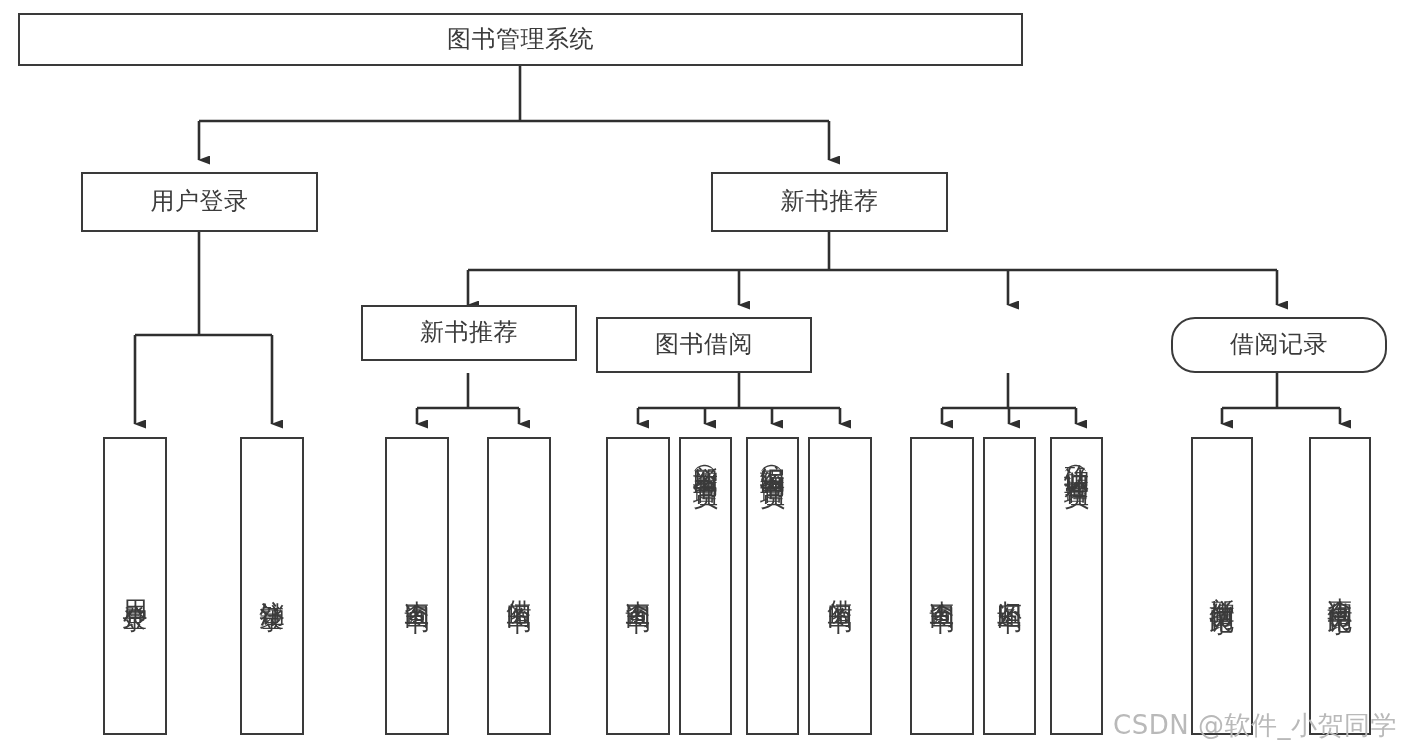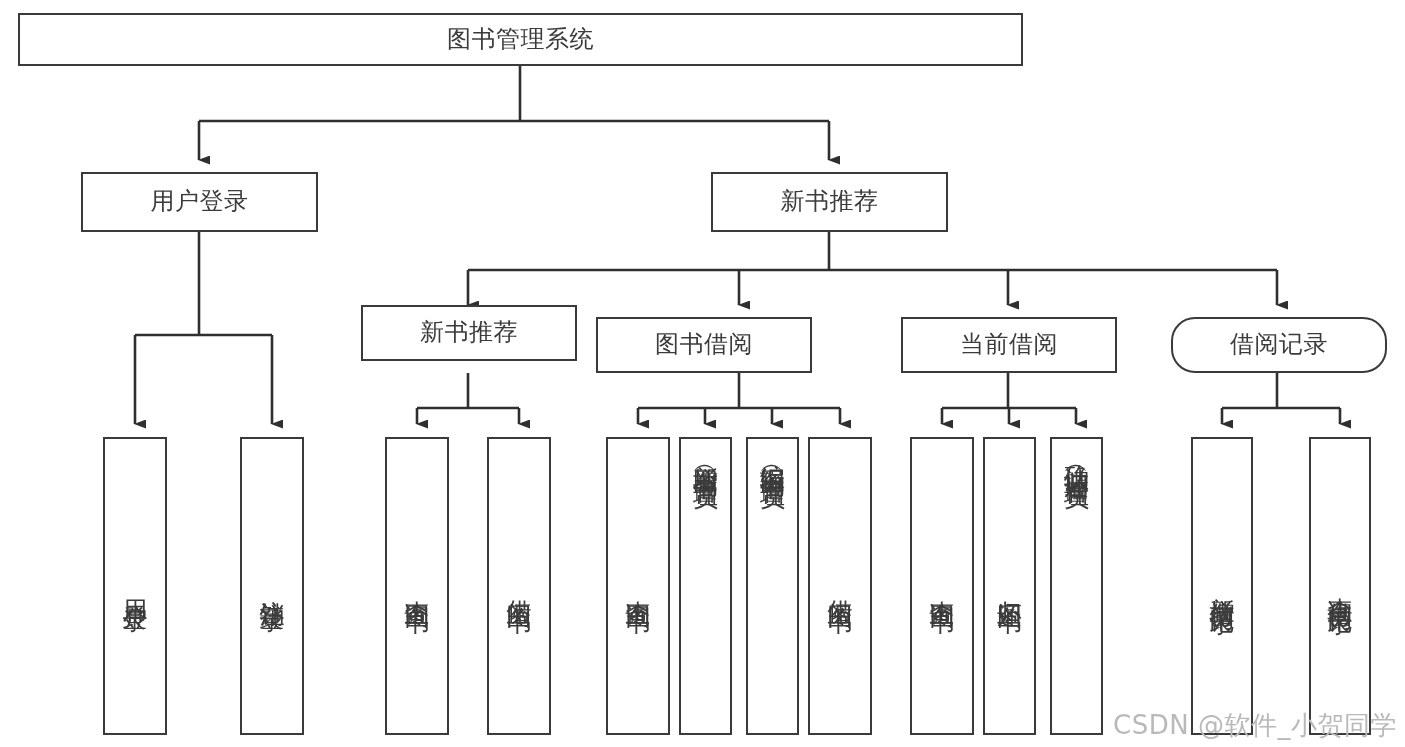--- a/index.html
+++ b/index.html
@@ -143,23 +143,20 @@
   </div>
 
   <div class="node horizontal" style="left:361px; top:305px; width:216px; height:56px;">
     <span class="node-label">新书推荐</span>
   </div>
 
   <div class="node horizontal" style="left:596px; top:317px; width:216px; height:56px;">
     <span class="node-label">图书借阅</span>
   </div>
 
-  <div class="node horizontal" style="left:901px; top:317px; width:216px; height:56px;">
-    <span class="node-label">当前借阅</span>
-  </div>
 
   <div class="node horizontal" style="left:1171px; top:317px; width:216px; height:56px;border-radius:24px;">
     <span class="node-label">借阅记录</span>
   </div>
 
   <div class="node vertical centered" style="left:103px; top:437px; width:64px; height:298px;">
     <span class="node-label">用户登录</span>
   </div>
 
   <div class="node vertical centered" style="left:240px; top:437px; width:64px; height:298px;">

